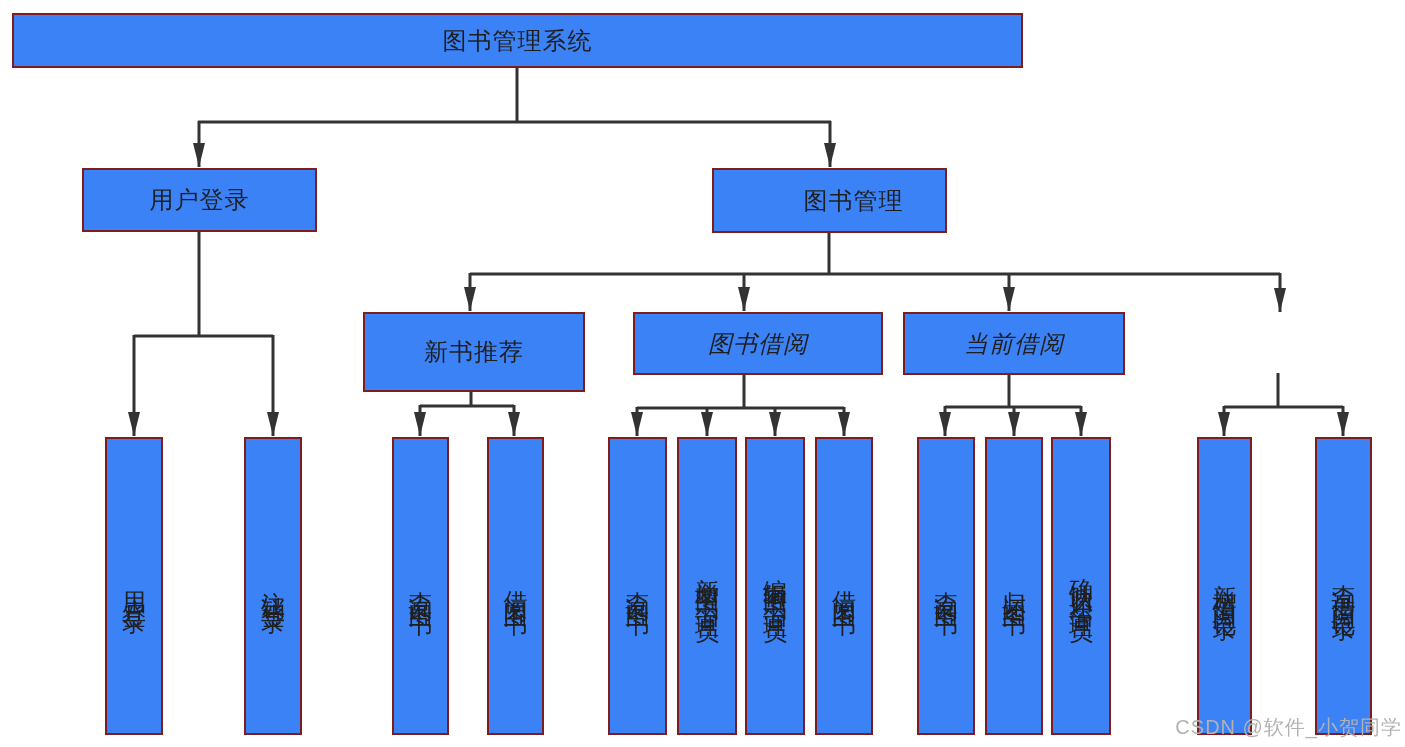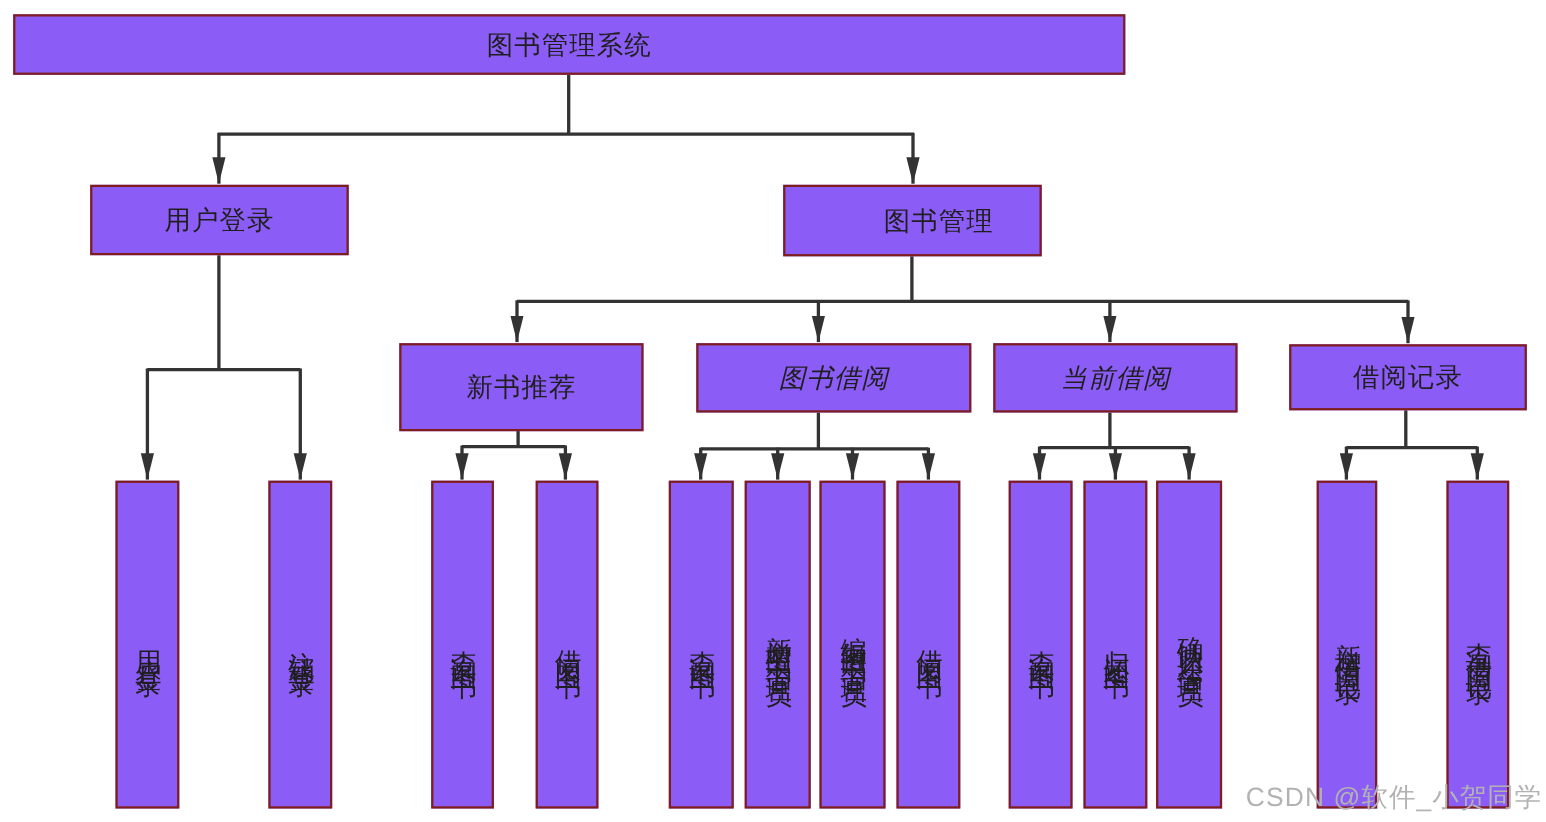--- a/index.html
+++ b/index.html
@@ -9,21 +9,21 @@
     height:747px;
     background:#ffffff;
     font-family:"Liberation Sans", sans-serif;
     overflow:hidden;
   }
   #wires{position:absolute;left:0;top:0;width:1405px;height:747px;}
   .node{
     position:absolute;
     box-sizing:border-box;
     border:2px solid #7f1d1d;
-    background:#8b5cf6;
+    background:#3b82f6;
     display:flex;
     align-items:center;
     justify-content:center;
     color:#1f1f1f;
   }
   .h-node{
     font-size:24px;
     letter-spacing:1px;
     white-space:nowrap;
   }
@@ -31,21 +31,21 @@
     writing-mode:vertical-rl;
     text-orientation:mixed;
     font-size:24px;
     line-height:1;
     letter-spacing:7px;
   }
   #watermark{
     position:absolute;
     right:3px;
     bottom:6px;
-    font-size:24px;
+    font-size:20px;
     color:#b2b2b2;
     letter-spacing:1px;
     white-space:nowrap;
   }
 </style>
 </head>
 <body>
 
 <div id="canvas">
 
@@ -91,21 +91,20 @@
   </svg>
 
   <div class="node h-node" style="left:12px;top:13px;width:1011px;height:55px;border-width:2px;">图书管理系统</div>
 
   <div class="node h-node" style="left:82px;top:168px;width:235px;height:64px;">用户登录</div>
   <div class="node h-node" style="left:712px;top:168px;width:235px;height:65px;padding-left:48px;">图书管理</div>
 
   <div class="node h-node" style="left:363px;top:312px;width:222px;height:80px;">新书推荐</div>
   <div class="node h-node" style="left:633px;top:312px;width:250px;height:63px;font-style:italic;">图书借阅</div>
   <div class="node h-node" style="left:903px;top:312px;width:222px;height:63px;font-style:italic;">当前借阅</div>
-  <div class="node h-node" style="left:1172px;top:313px;width:216px;height:60px;">借阅记录</div>
 
   <div class="node v-node" style="left:105px;top:437px;width:58px;height:298px;">用户登录</div>
   <div class="node v-node" style="left:244px;top:437px;width:58px;height:298px;">注销登录</div>
 
   <div class="node v-node" style="left:392px;top:437px;width:57px;height:298px;">查询图书</div>
   <div class="node v-node" style="left:487px;top:437px;width:57px;height:298px;">借阅图书</div>
 
   <div class="node v-node" style="left:608px;top:437px;width:59px;height:298px;">查询图书</div>
   <div class="node v-node" style="left:677px;top:437px;width:60px;height:298px;letter-spacing:6px;">新增图书（管理员）</div>
   <div class="node v-node" style="left:745px;top:437px;width:60px;height:298px;letter-spacing:6px;">编辑图书（管理员）</div>

